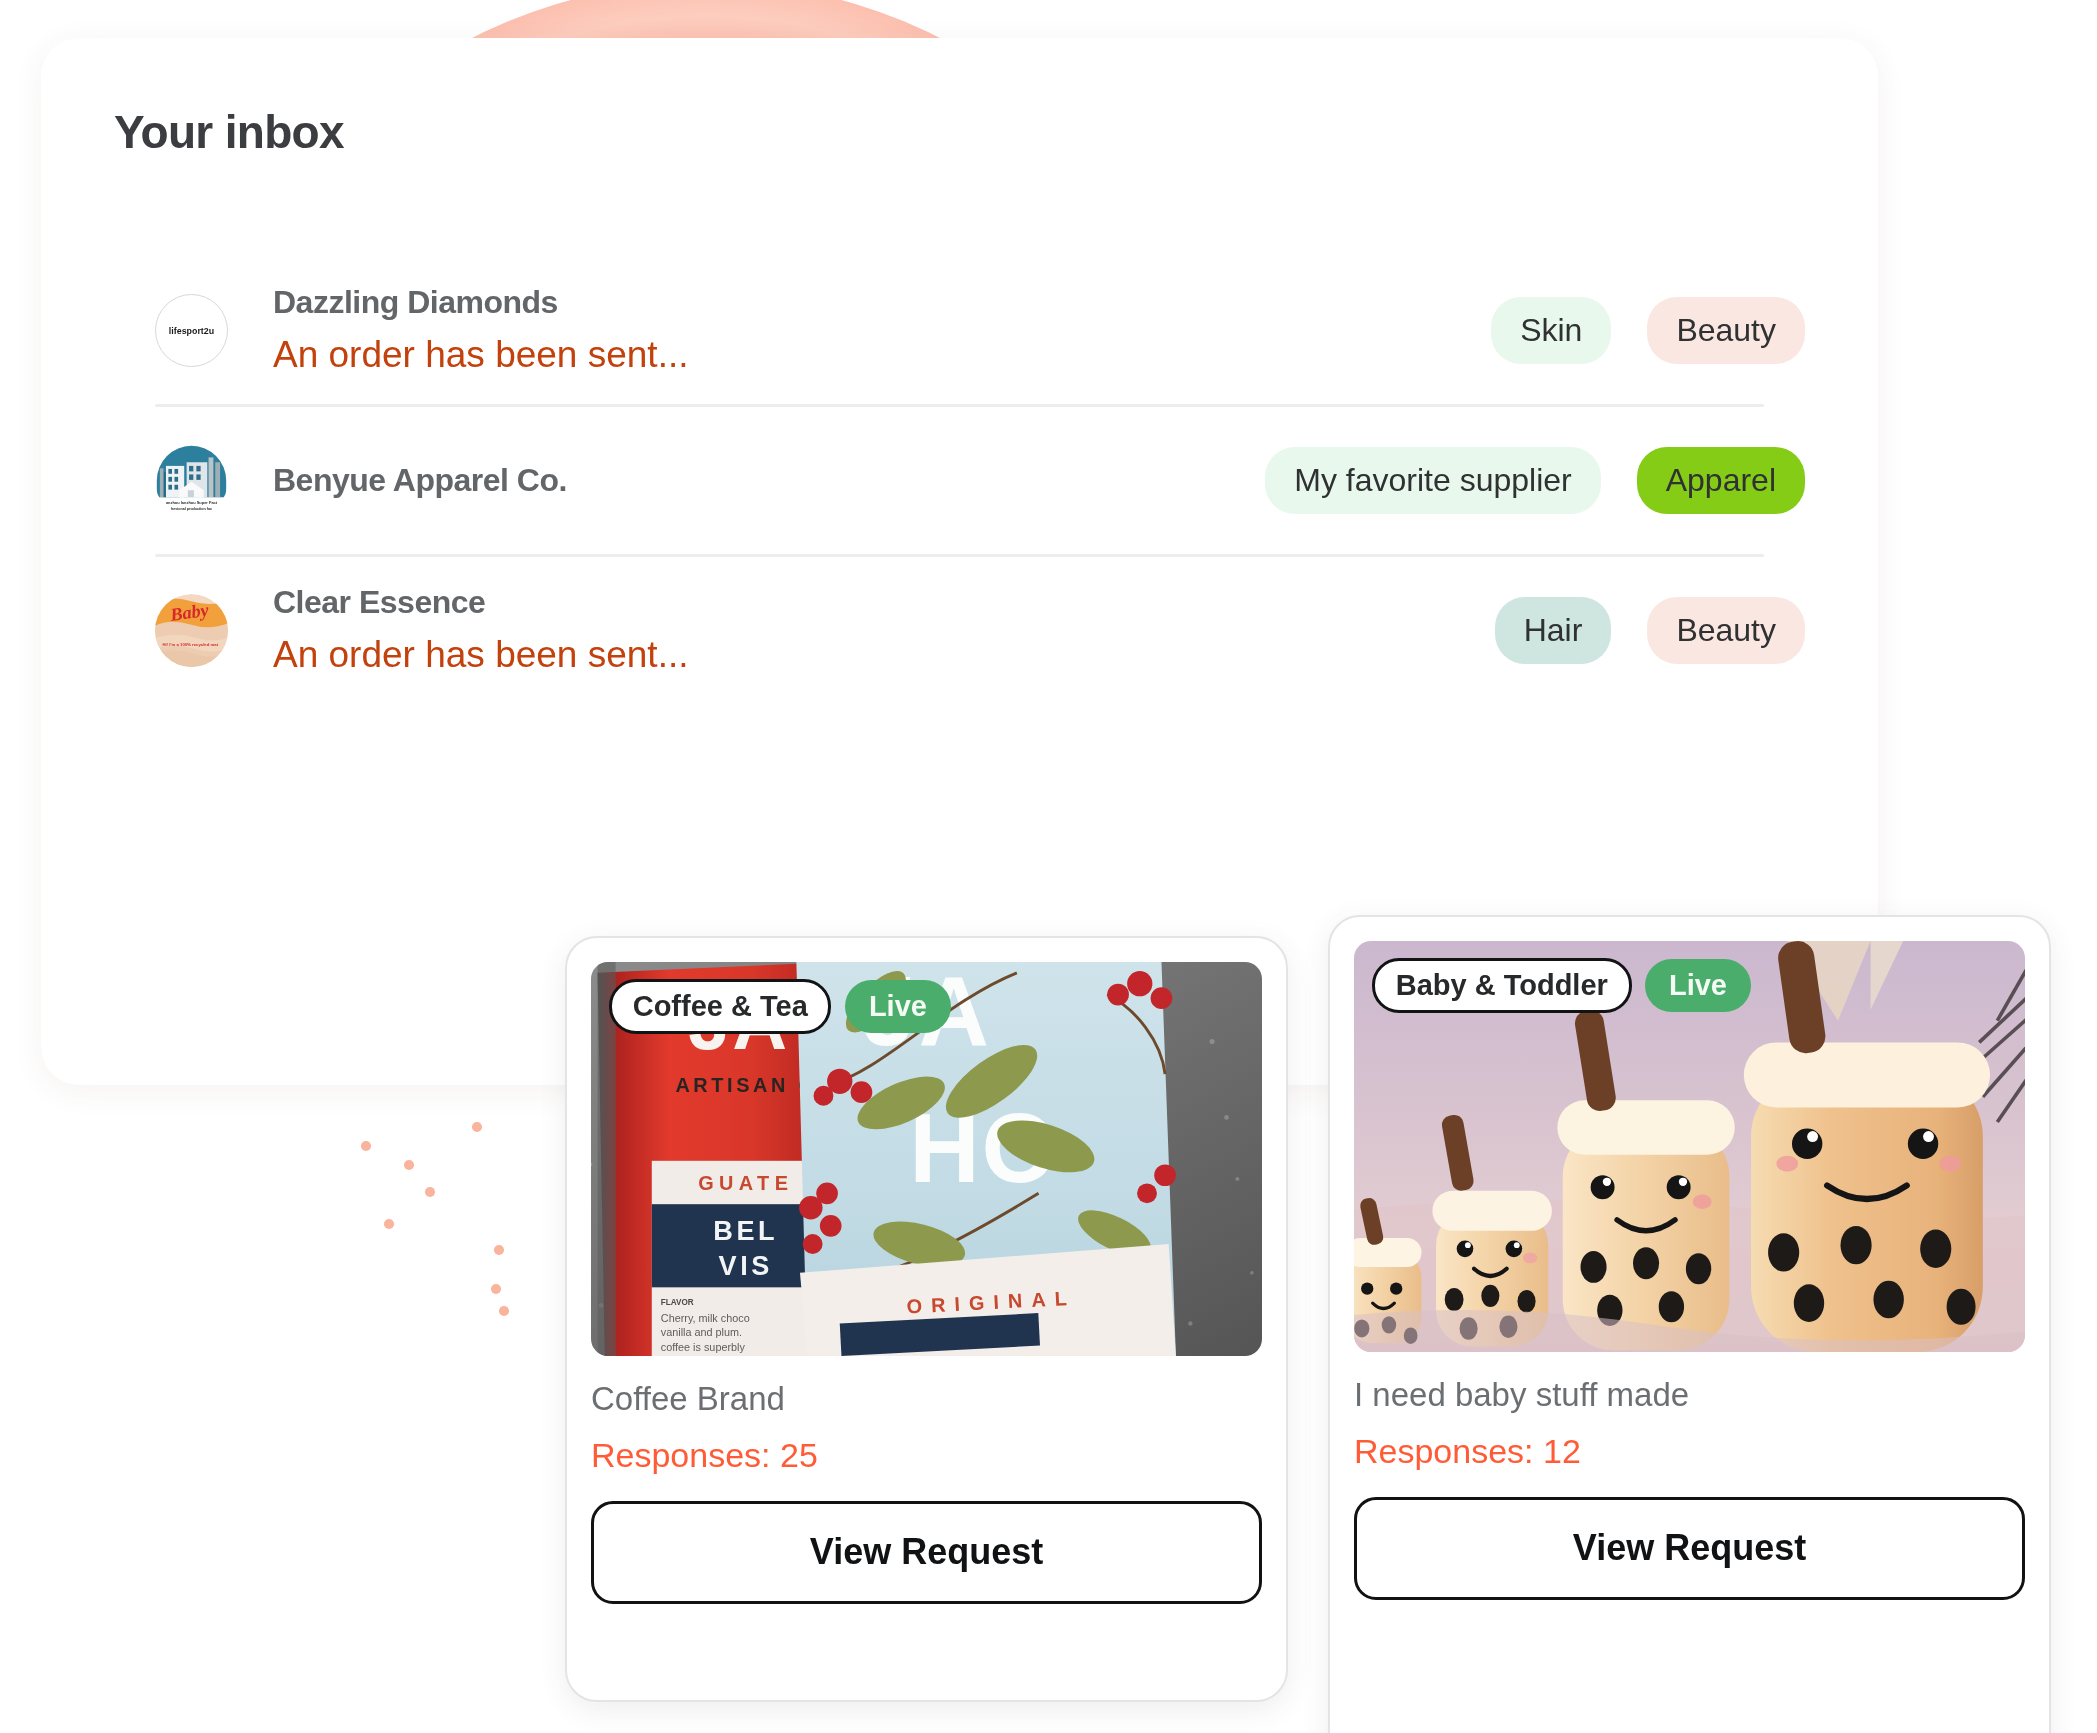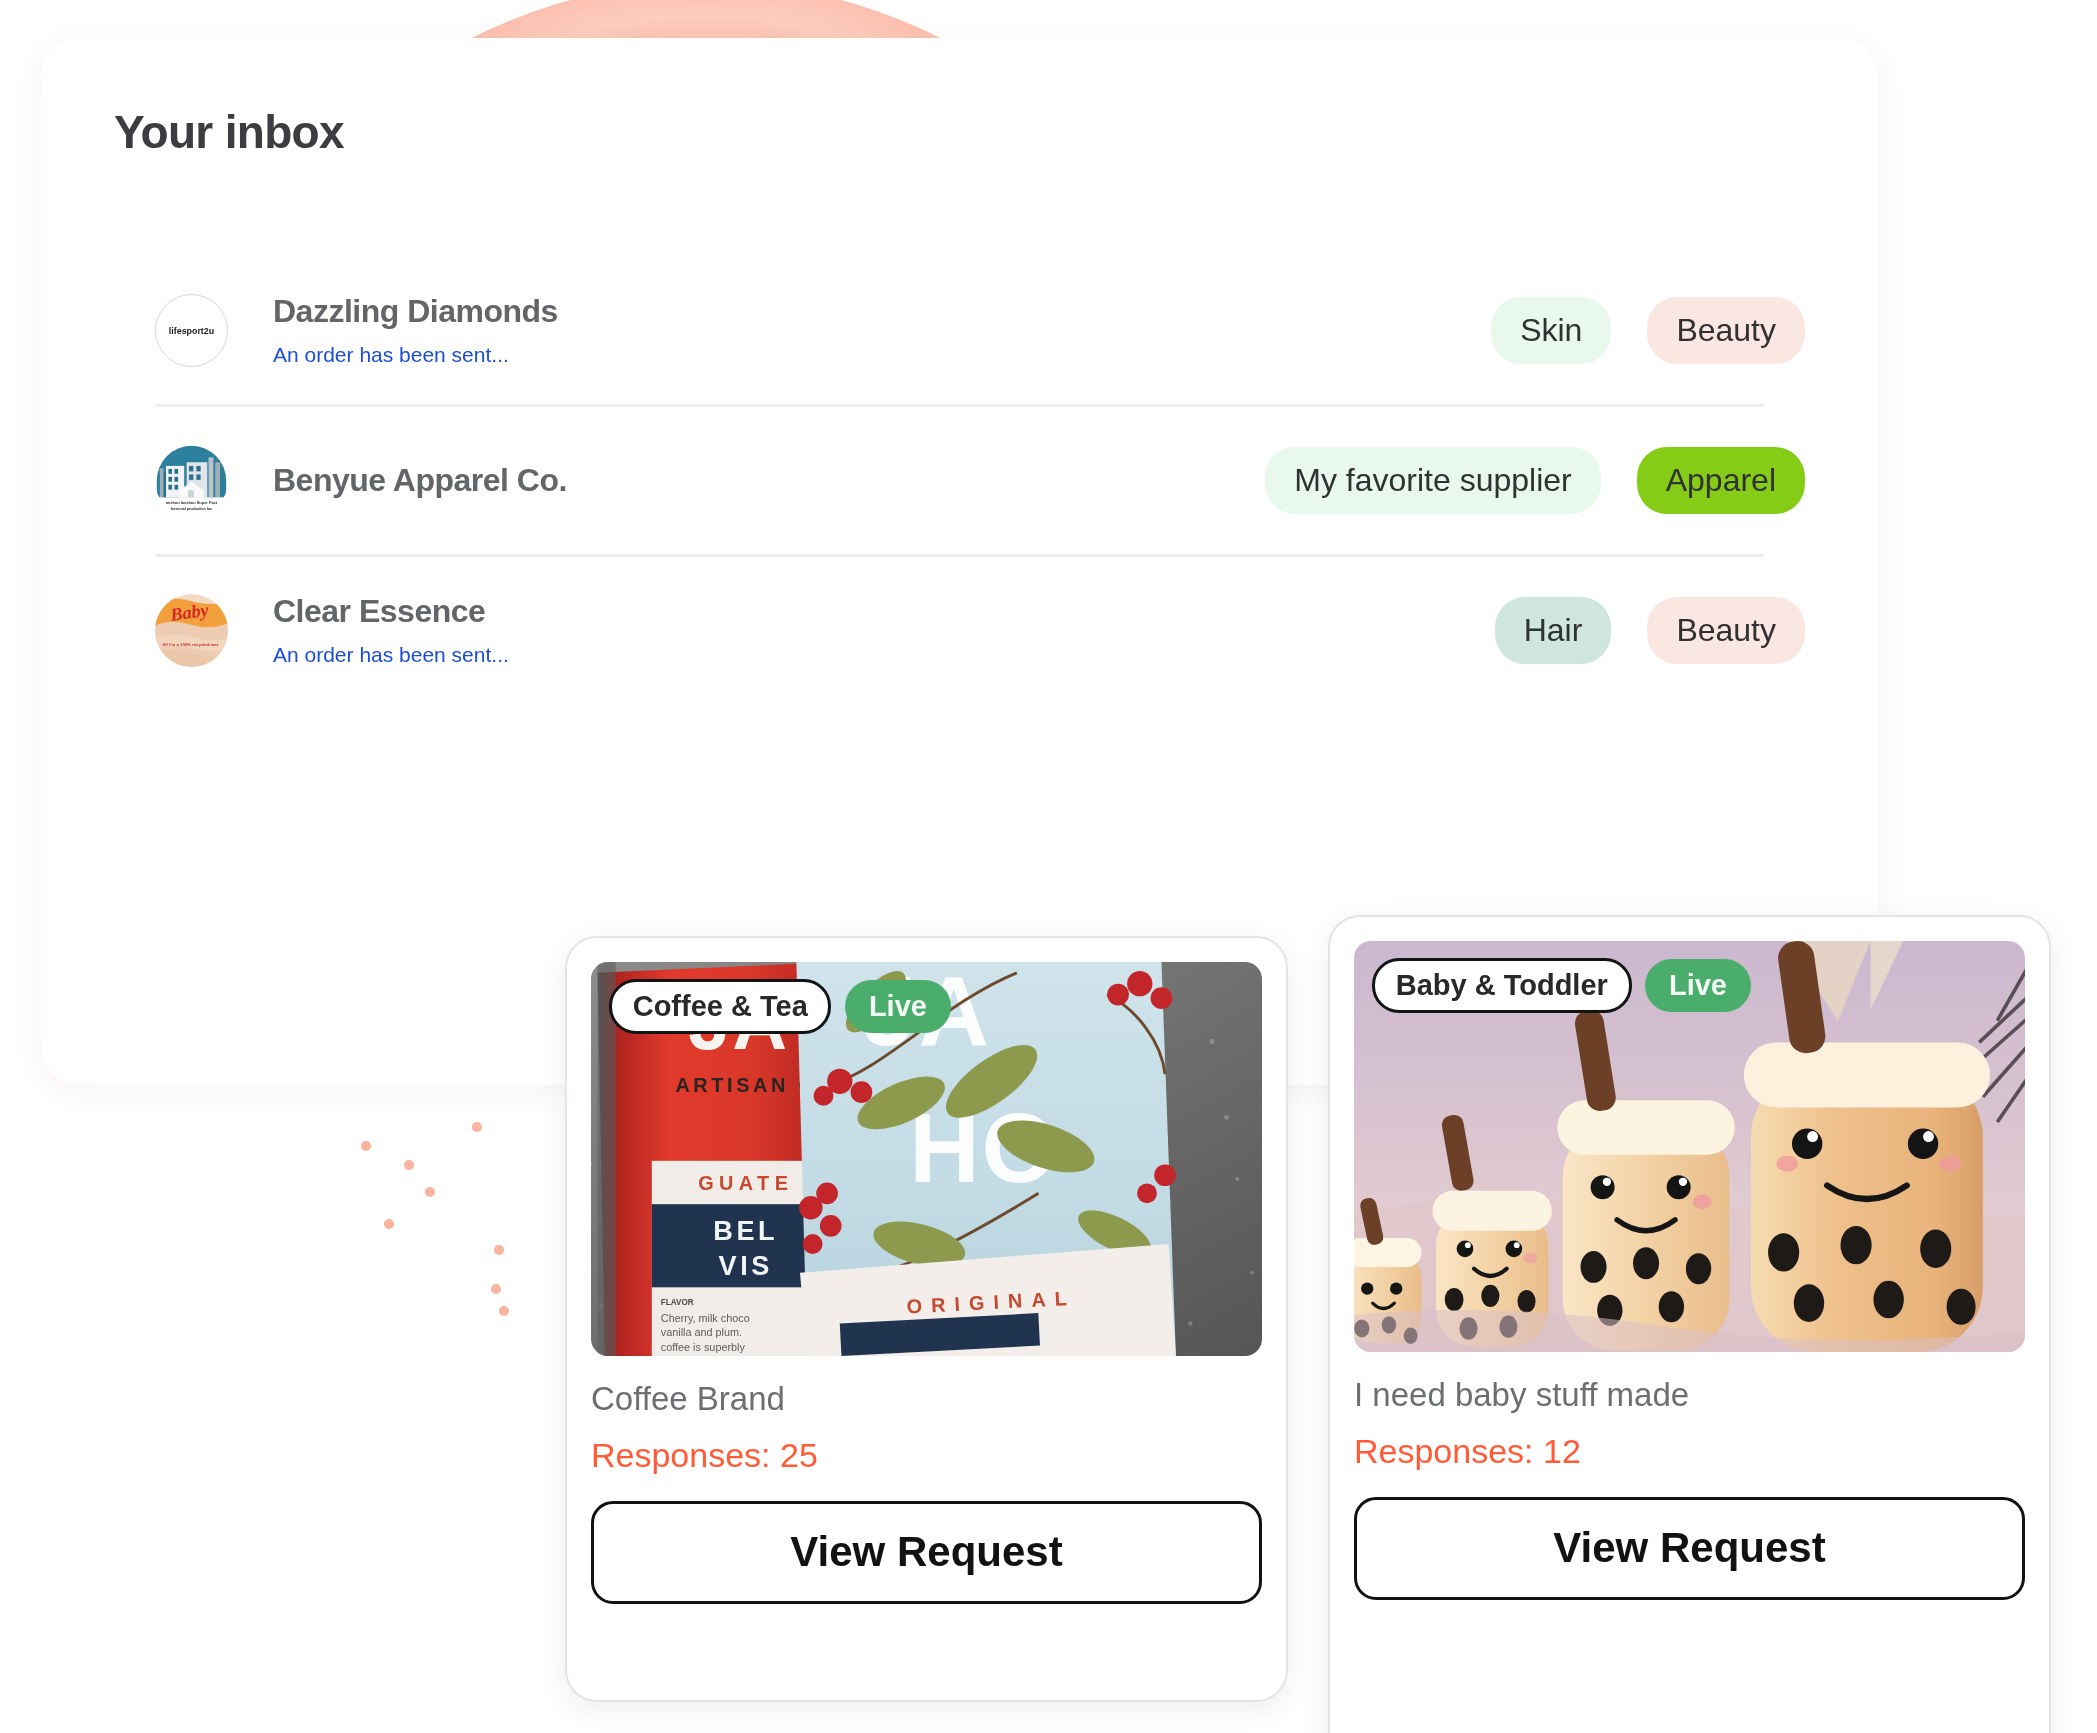--- a/index.html
+++ b/index.html
@@ -123,22 +123,22 @@
     min-width: 0;
   }
   .row-title {
     font-size: 32px;
     font-weight: 700;
     color: #636668;
     letter-spacing: -0.5px;
     line-height: 1.12;
   }
   .row-sub {
-    font-size: 21px;
-    color: #1d4ed8;
+    font-size: 37px;
+    color: #c2410c;
     margin-top: 13px;
     line-height: 1.12;
   }
 
   .row-tags {
     display: flex;
     align-items: center;
     gap: 36px;
     flex: 0 0 auto;
   }
@@ -223,21 +223,21 @@
   .req-button {
     margin-top: 25.5px;
     width: 100%;
     height: 103px;
     border: 3.6px solid #101214;
     border-radius: 22px;
     background: #ffffff;
     display: flex;
     align-items: center;
     justify-content: center;
-    font-size: 42px;
+    font-size: 36px;
     font-weight: 700;
     color: #101214;
     font-family: "Liberation Sans", sans-serif;
     box-sizing: border-box;
     cursor: pointer;
   }
 
   .thumb-svg { position: absolute; inset: 0; width: 100%; height: 100%; display: block; }
 </style>
 </head>

